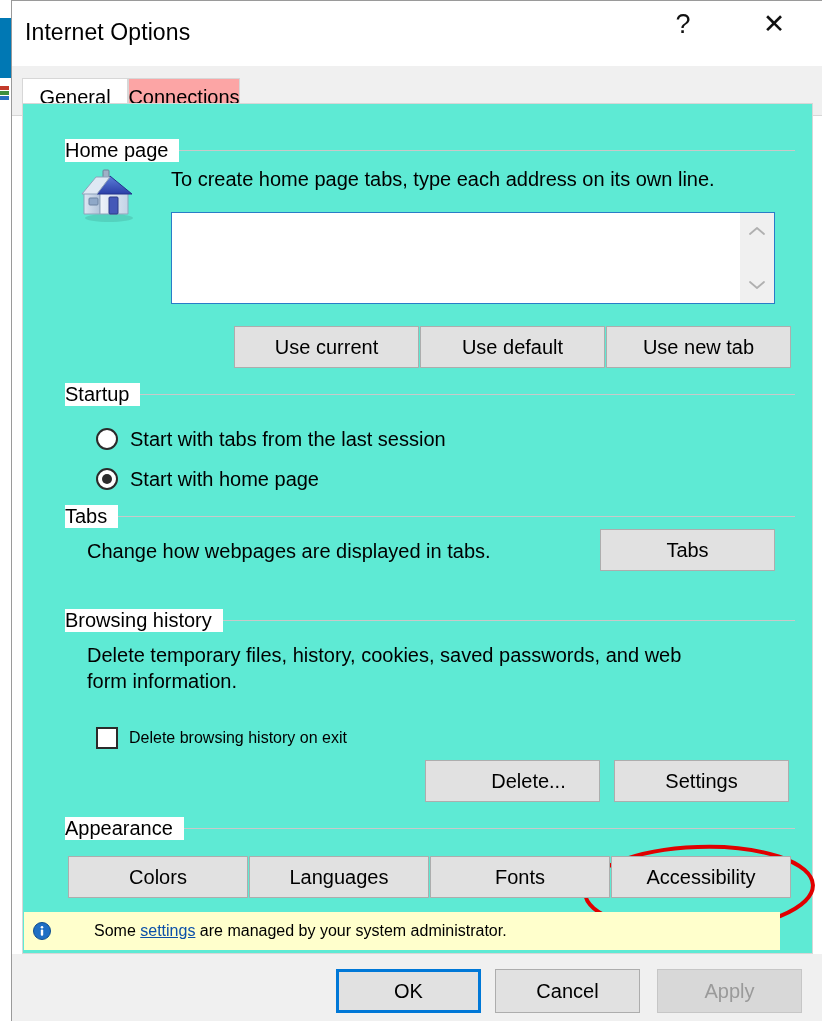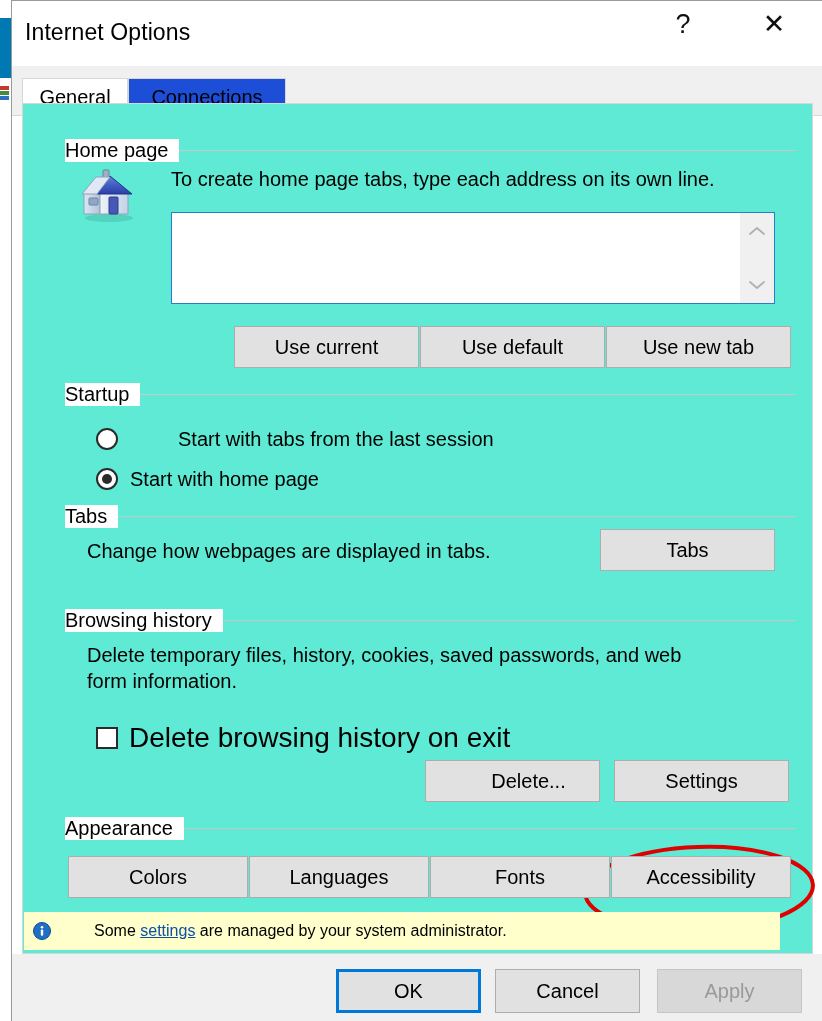--- a/index.html
+++ b/index.html
@@ -131,22 +131,22 @@
   }
   #tab-general {
     left: 10px;
     width: 106px;
     background: #ffffff;
     border: 1px solid #d7d7d7;
     border-bottom: none;
   }
   #tab-connections {
     left: 116px;
-    width: 158px;
-    background: #1d4ed8;
+    width: 112px;
+    background: #fca5a5;
     border: 1px solid #d7d7d7;
     border-bottom: 1px solid #d7d7d7;
     text-align: center;
   }
 
   
   #content-panel {
     position: absolute;
     left: 10px;
     top: 102px;
@@ -299,21 +299,21 @@
     cursor: default;
   }
   #delete-on-exit-box {
     width: 22px; height: 22px;
     border: 2px solid #2b2b2b;
     background: #ffffff;
     box-sizing: border-box;
     margin-right: 11px;
     flex: none;
   }
-  #delete-on-exit-label { font-size: 28px; color: #000000; }
+  #delete-on-exit-label { font-size: 16px; color: #000000; }
 
   
   #admin-info-bar {
     position: absolute;
     left: 1px;
     top: 808px;
     width: 756px;
     height: 38px;
     background: #ffffcc;
     display: flex;
@@ -452,21 +452,21 @@
     </button>
     <button class="btn" id="btn-use-new-tab" style="left:583px; top:222px; width:185px; height:42px;">
       <span>Use new tab</span>
     </button>
 
     <div class="group-header" style="left:42px; top:277px; width:730px;">
       <span class="group-label">Startup</span>
       <span class="group-rule"></span>
     </div>
 
-    <div class="radio-row" style="left:73px; top:320px;gap:48px;">
+    <div class="radio-row" style="left:73px; top:320px;">
       <span class="radio-mark"></span>
       <span class="radio-label">Start with tabs from the last session</span>
     </div>
     <div class="radio-row" style="left:73px; top:360px;">
       <span class="radio-mark checked"></span>
       <span class="radio-label">Start with home page</span>
     </div>
 
     <div class="group-header" style="left:42px; top:399px; width:730px;">
       <span class="group-label">Tabs</span>

